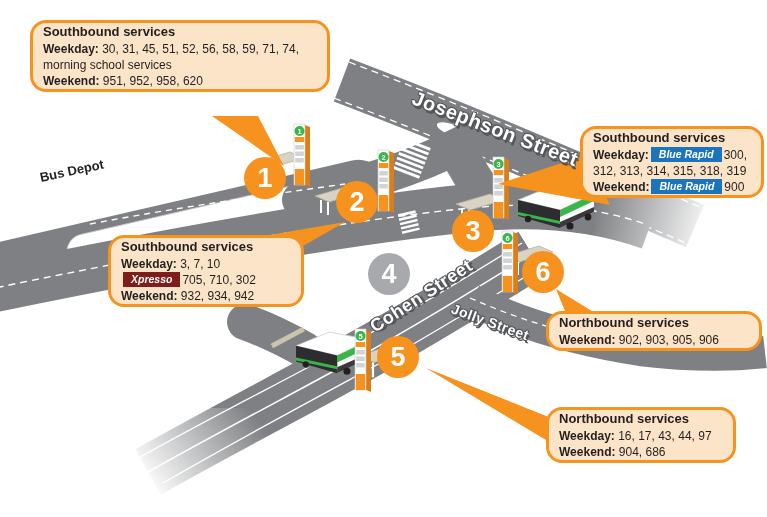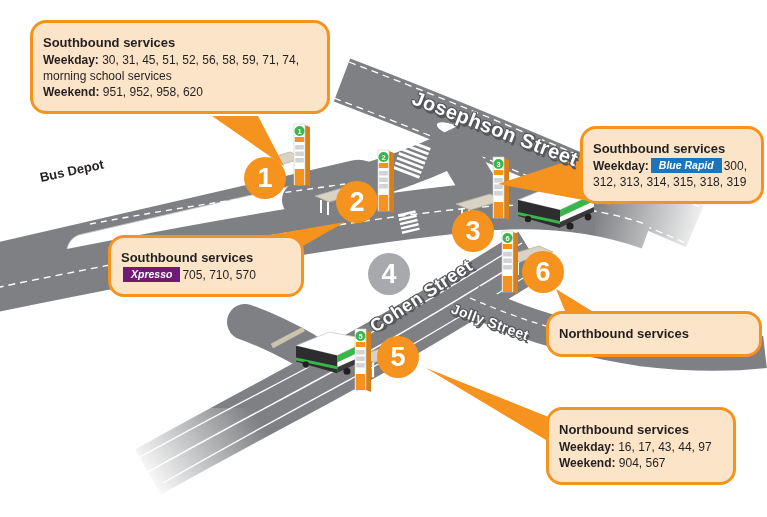--- a/index.html
+++ b/index.html
@@ -8,27 +8,27 @@
   #map-svg{position:absolute;left:0;top:0;}
 
   
   .stop{position:absolute;width:42px;height:42px;border-radius:50%;background:#F6921E;
         color:#fff;font-weight:bold;font-size:27px;display:flex;align-items:center;
         justify-content:center;line-height:1;}
   .stop.gray{background:#A7A9AC;}
 
   
   .callout{position:absolute;background:#FCE4C8;border:3px solid #F6921E;border-radius:16px;
-           padding:11px 10px;font-size:12px;line-height:1.35;color:#231F20;}
+           padding:0 10px;font-size:12px;line-height:1.35;color:#231F20;}
   .co-title{font-weight:bold;font-size:13px;}
   .co-line b{font-weight:bold;}
   .badge{display:inline-block;color:#fff;font-style:italic;font-weight:bold;font-size:10.5px;
          padding:0 8px;border-radius:0;line-height:15px;vertical-align:1px;margin:0 2px;}
   .badge.blue{background:#1B75BC;}
-  .badge.rust{background:#701a75;}
+  .badge.rust{background:#7f1d1d;}
 
   
   .street-label{position:absolute;color:#fff;font-weight:bold;white-space:nowrap;
       letter-spacing:.5px;transform-origin:left center;
       text-shadow:1px 1px 0 #54565A,-1px -1px 0 #54565A,1px -1px 0 #54565A,
                   -1px 1px 0 #54565A,2.5px 2.5px 0 #54565A;}
   .area-label{position:absolute;color:#231F20;font-weight:bold;white-space:nowrap;
       transform-origin:left center;}
 </style>
 </head>
@@ -200,36 +200,48 @@
     <div class="co-line">
       <b>Weekend:</b> <span>951, 952, 958, 620</span>
     </div>
   </div>
 
   <div class="callout" style="left:580px;top:126px;width:158px;">
     <div class="co-title">Southbound services</div>
     <div class="co-line">
       <b>Weekday:</b><span class="badge blue">Blue Rapid</span><span>300, 312, 313, 314, 315, 318, 319</span>
     </div>
+    <div class="co-line">
+      <b>Weekend:</b><span class="badge blue">Blue Rapid</span><span>900</span>
+    </div>
   </div>
 
   <div class="callout" style="left:108px;top:235px;width:170px;">
     <div class="co-title">Southbound services</div>
     <div class="co-line">
-      <span class="badge rust">Xpresso</span><span>705, 710, 570</span>
+      <b>Weekday:</b> <span>3, 7, 10</span>
+    </div>
+    <div class="co-line">
+      <span class="badge rust">Xpresso</span><span>705, 710, 302</span>
+    </div>
+    <div class="co-line">
+      <b>Weekend:</b> <span>932, 934, 942</span>
     </div>
   </div>
 
   <div class="callout" style="left:546px;top:311px;width:190px;">
     <div class="co-title">Northbound services</div>
+    <div class="co-line">
+      <b>Weekend:</b> <span>902, 903, 905, 906</span>
+    </div>
   </div>
 
   <div class="callout" style="left:546px;top:407px;width:164px;">
     <div class="co-title">Northbound services</div>
     <div class="co-line">
       <b>Weekday:</b> <span>16, 17, 43, 44, 97</span>
     </div>
     <div class="co-line">
-      <b>Weekend:</b> <span>904, 567</span>
+      <b>Weekend:</b> <span>904, 686</span>
     </div>
   </div>
 
 </div>
 
 </body></html>

